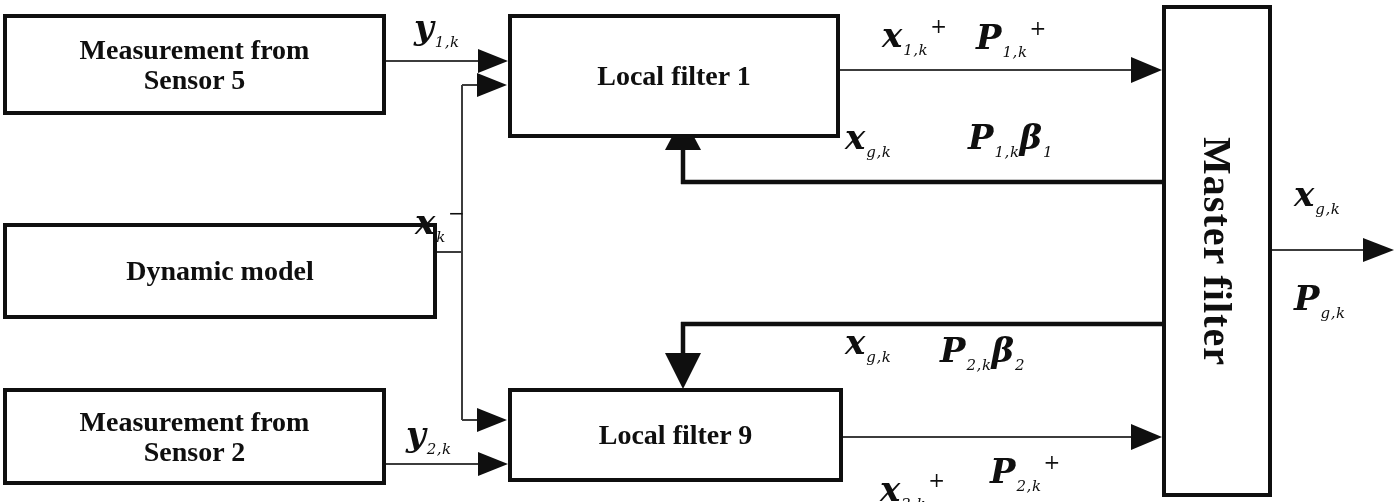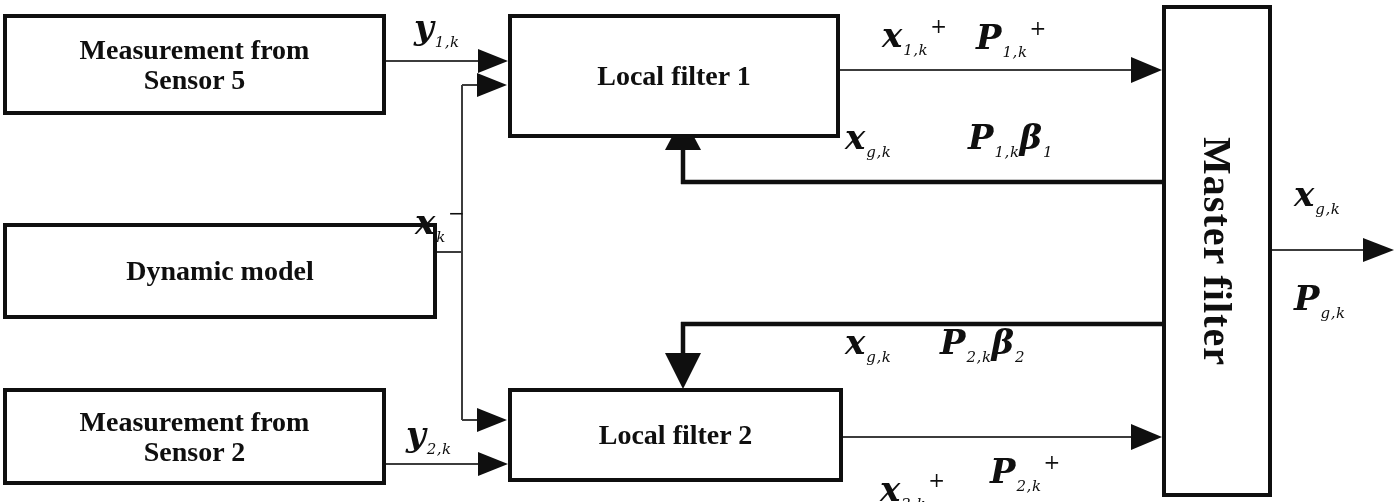--- a/index.html
+++ b/index.html
@@ -38,21 +38,21 @@
 
   .lbl-y1k      { left:414px;  top:7px;   }
   .lbl-x1k-post { left:882px;  top:14px;  }
   .lbl-p1k-post { left:976px;  top:16px;  }
   .lbl-xgk-lf1  { left:845px;  top:117px; }
   .lbl-p1k-b1   { left:968px;  top:117px; }
   .lbl-xk-prior { left:415px;  top:201px; }
   .lbl-xgk-out  { left:1294px; top:174px; }
   .lbl-pgk-out  { left:1294px; top:278px; }
   .lbl-xgk-lf2  { left:845px;  top:322px; }
-  .lbl-p2k-b2   { left:940px;  top:322px;text-align:right; }
+  .lbl-p2k-b2   { left:940px;  top:330px;text-align:right; }
   .lbl-y2k      { left:406px;  top:414px; }
   .lbl-x2k-post { left:880px;  top:468px; }
   .lbl-p2k-post { left:990px;  top:450px; }
 </style>
 </head>
 <body>
 
 <div class="canvas">
 
   <svg class="wires" viewBox="0 0 1400 502">
@@ -98,21 +98,21 @@
       <div>Measurement from</div>
       <div>Sensor 2</div>
     </div>
   </div>
 
   <div class="box box-lf1">
     <div class="box-label">Local filter 1</div>
   </div>
 
   <div class="box box-lf2">
-    <div class="box-label">Local filter 2</div>
+    <div class="box-label">Local filter 9</div>
   </div>
 
   <div class="box box-master">
     <div class="master-label">Master filter</div>
   </div>
 
   <div class="math lbl-y1k"><span class="mv">y</span><span class="msub">1,k</span></div>
 
   <div class="math lbl-x1k-post"><span class="mv">x</span><span class="msub">1,k</span><span class="msup">+</span></div>
 

